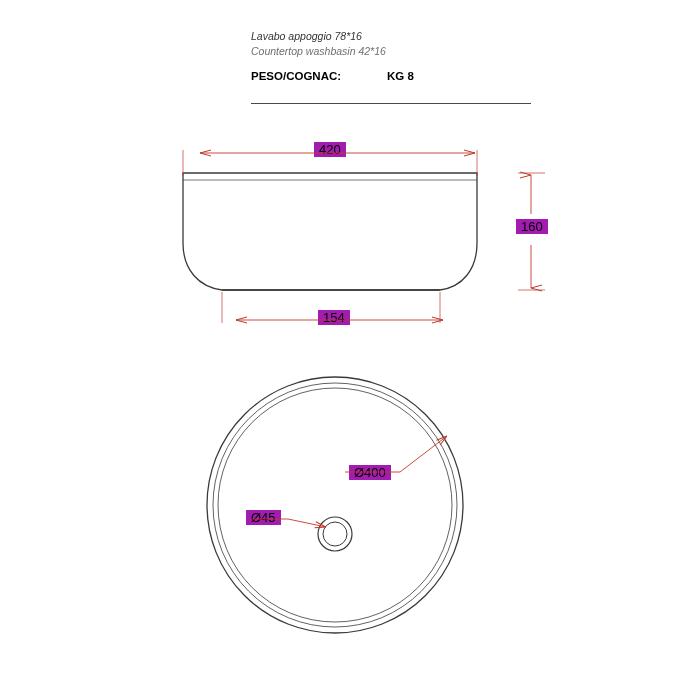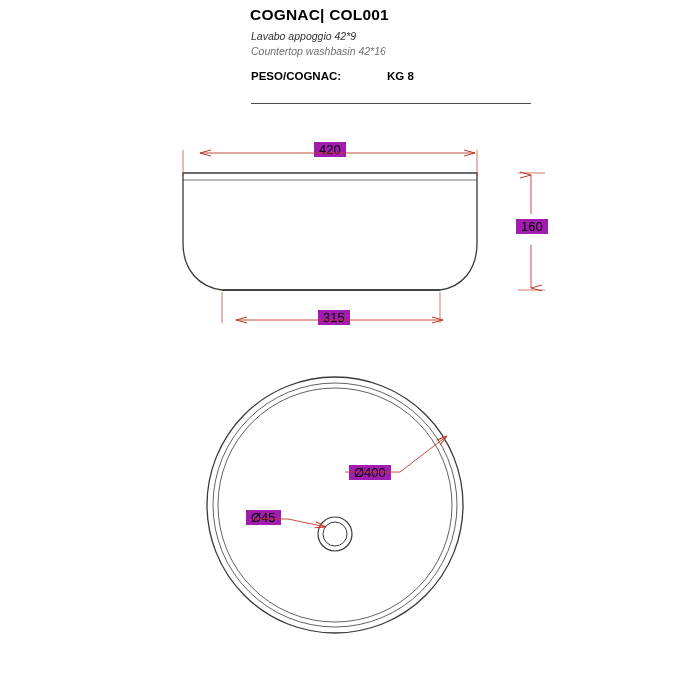--- a/index.html
+++ b/index.html
@@ -93,29 +93,28 @@
   .dim-d400 { left: 349px; top: 465px; }
   .dim-d45  { left: 246px; top: 510px; }
 
   svg { position: absolute; left: 0; top: 0; }
 </style>
 </head>
 <body>
 
 <div id="sheet">
 
-  <div class="hdr-title">COGNAC| COL001</div>
-  <div class="hdr-sub1">Lavabo appoggio 42*9</div>
+  <div class="hdr-sub1">Lavabo appoggio 78*16</div>
   <div class="hdr-sub2">Countertop washbasin 42*16</div>
   <div class="hdr-weight-label">PESO/COGNAC:</div>
   <div class="hdr-weight-value">KG 8</div>
   <div class="hdr-rule"></div>
 
   <div class="dim dim-420">420</div>
-  <div class="dim dim-315">315</div>
+  <div class="dim dim-315">154</div>
   <div class="dim dim-160">160</div>
   <div class="dim dim-d400">Ø400</div>
   <div class="dim dim-d45">Ø45</div>
 
   <svg width="700" height="700" viewBox="0 0 700 700">
     <defs>
       <marker id="arrL" markerWidth="12" markerHeight="8" refX="0" refY="4" orient="auto" markerUnits="userSpaceOnUse">
         <path d="M 11,1 L 0,4 L 11,7" fill="none" stroke="#c0392b" stroke-width="1"></path>
       </marker>
       <marker id="arrR" markerWidth="12" markerHeight="8" refX="12" refY="4" orient="auto" markerUnits="userSpaceOnUse">

